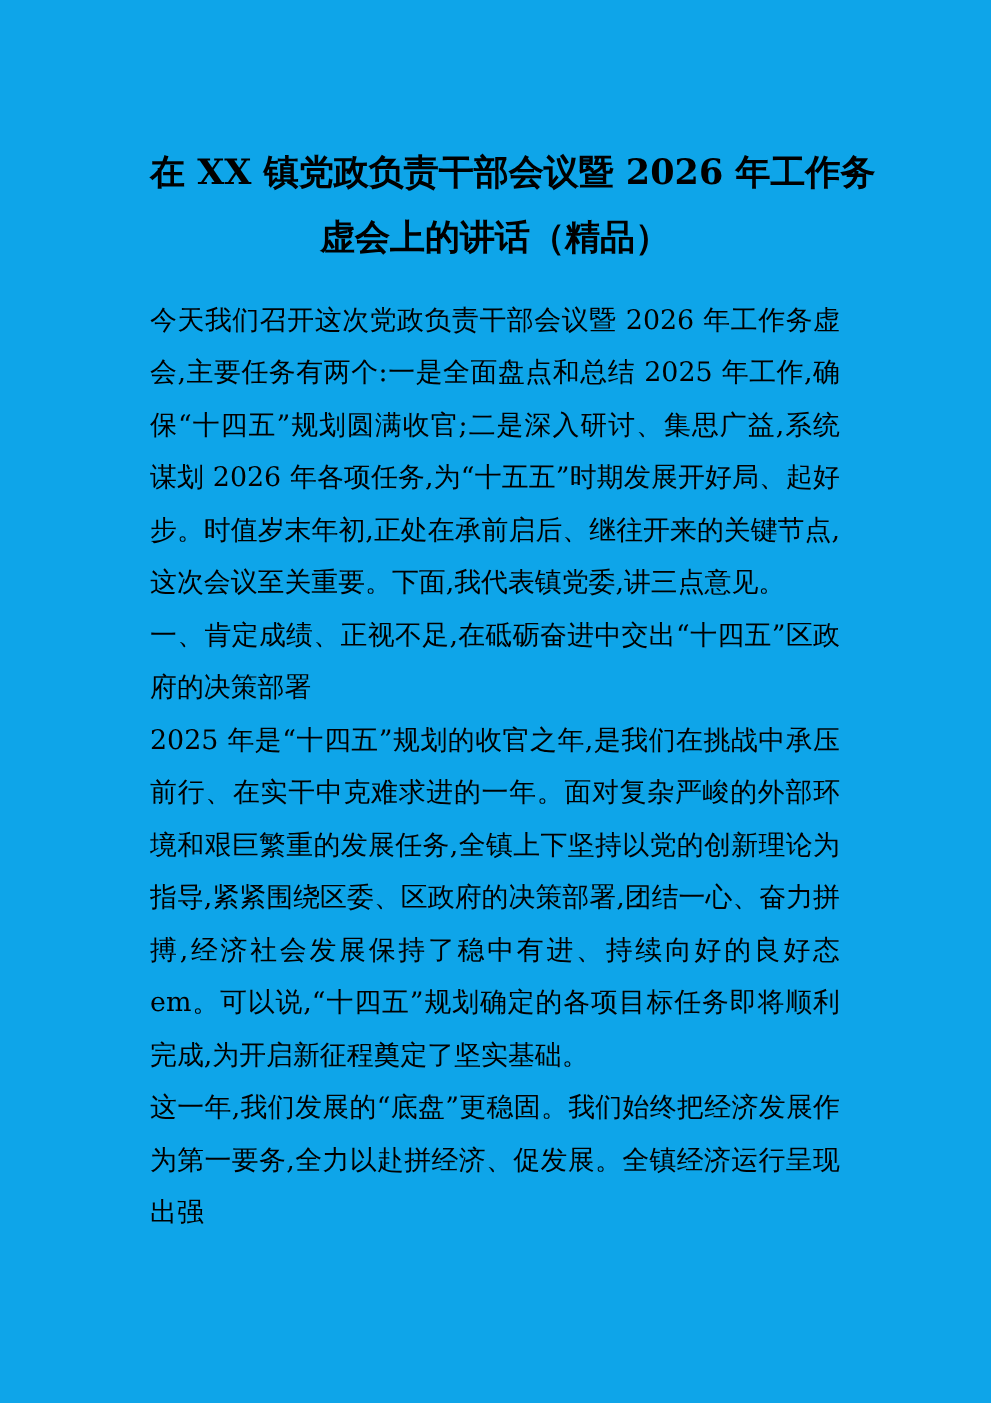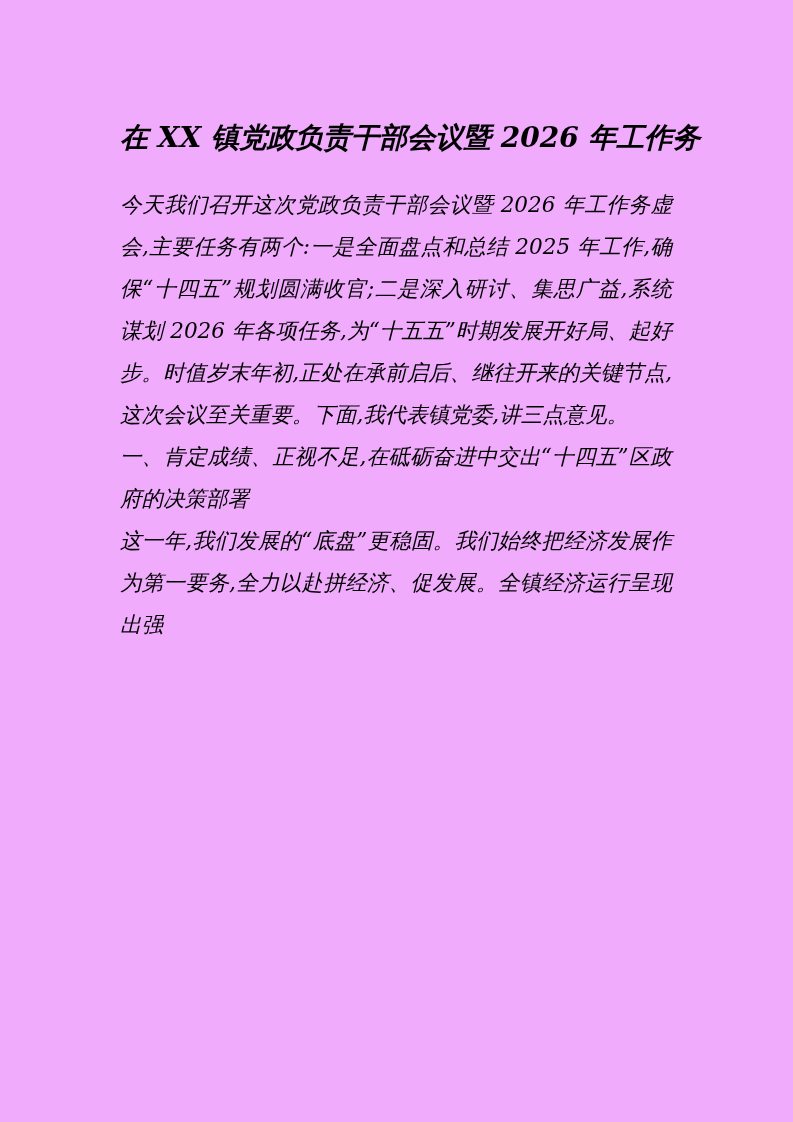--- a/index.html
+++ b/index.html
@@ -40,25 +40,27 @@
     font-size: 21.5px;
     line-height: 42px;
     text-align: justify;
     text-justify: inter-ideograph;
     word-break: normal;
   }
 </style>
 </head>
 <body>
 
-<div class="page" style="background: #f0abfc; color: rgb(0, 0, 0); font-style: italic;">
+<div class="page" style="background: #0ea5e9; color: rgb(0, 0, 0);">
 
   <h1 class="doc-title">
     <span class="title-line">在 XX 镇党政负责干部会议暨 2026 年工作务</span>
+    <span class="title-line">虚会上的讲话（精品）</span>
   </h1>
 
   <div class="doc-body">
     <p>今天我们召开这次党政负责干部会议暨 2026 年工作务虚会,主要任务有两个:一是全面盘点和总结 2025 年工作,确保“十四五”规划圆满收官;二是深入研讨、集思广益,系统谋划 2026 年各项任务,为“十五五”时期发展开好局、起好步。时值岁末年初,正处在承前启后、继往开来的关键节点,这次会议至关重要。下面,我代表镇党委,讲三点意见。</p>
     <p>一、肯定成绩、正视不足,在砥砺奋进中交出“十四五”区政府的决策部署</p>
+    <p>2025 年是“十四五”规划的收官之年,是我们在挑战中承压前行、在实干中克难求进的一年。面对复杂严峻的外部环境和艰巨繁重的发展任务,全镇上下坚持以党的创新理论为指导,紧紧围绕区委、区政府的决策部署,团结一心、奋力拼搏,经济社会发展保持了稳中有进、持续向好的良好态 em。可以说,“十四五”规划确定的各项目标任务即将顺利完成,为开启新征程奠定了坚实基础。</p>
     <p>这一年,我们发展的“底盘”更稳固。我们始终把经济发展作为第一要务,全力以赴拼经济、促发展。全镇经济运行呈现出强</p>
   </div>
 
 </div>
 
 </body></html>

